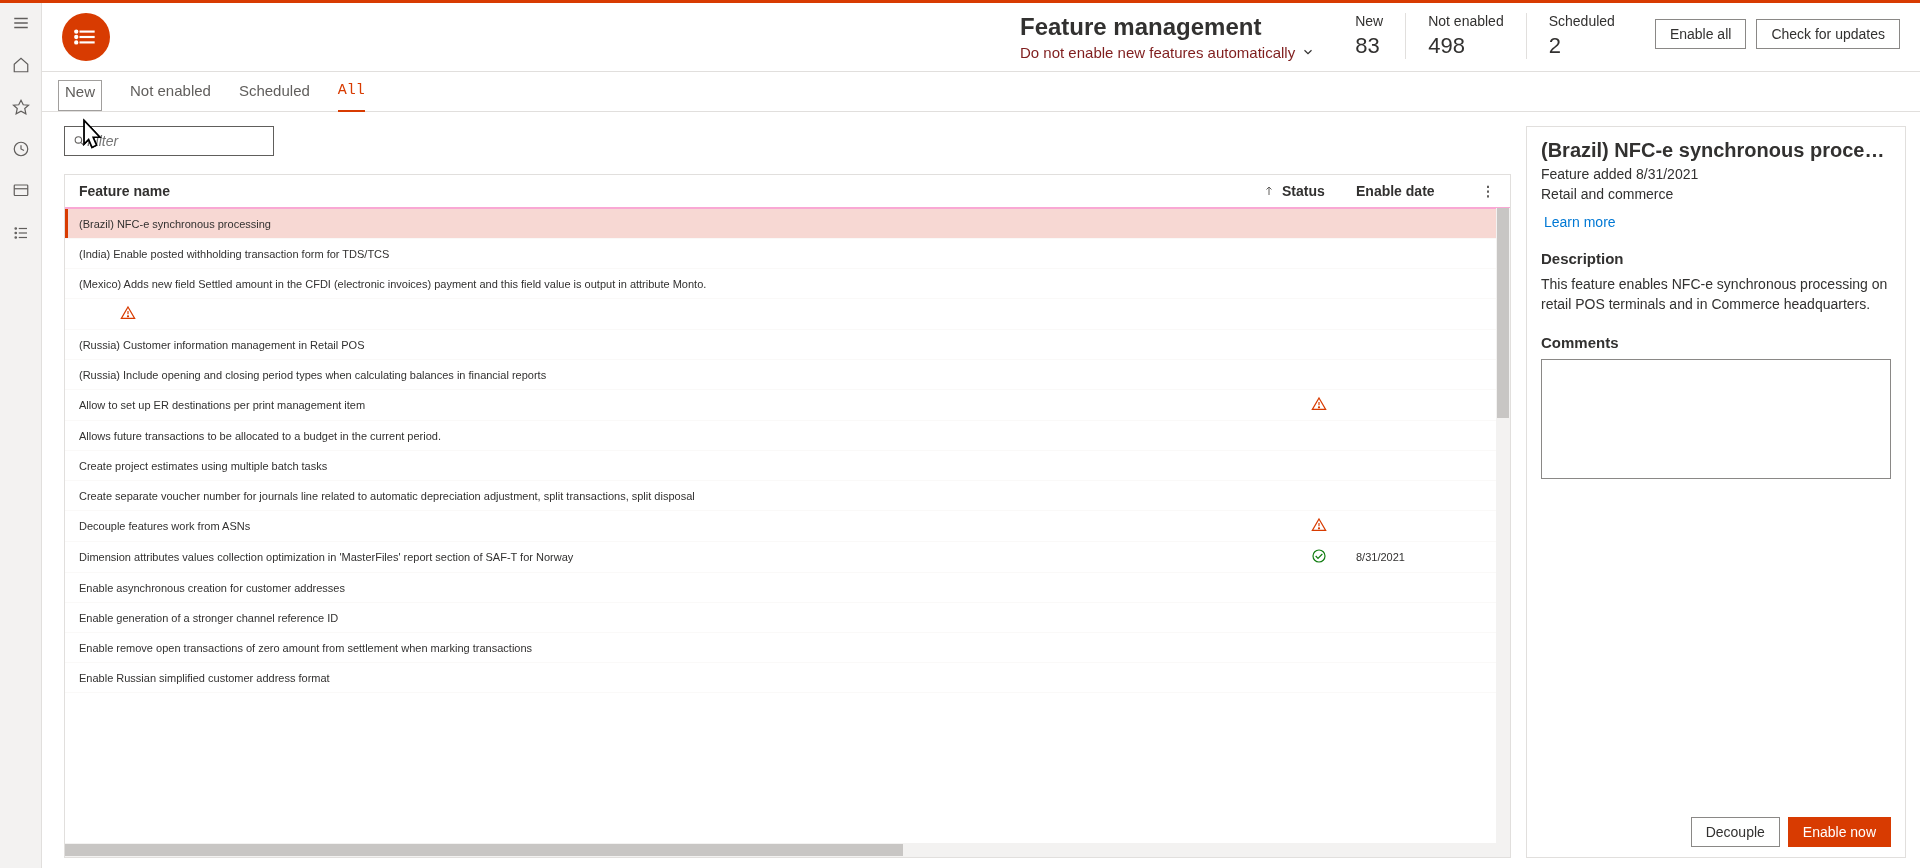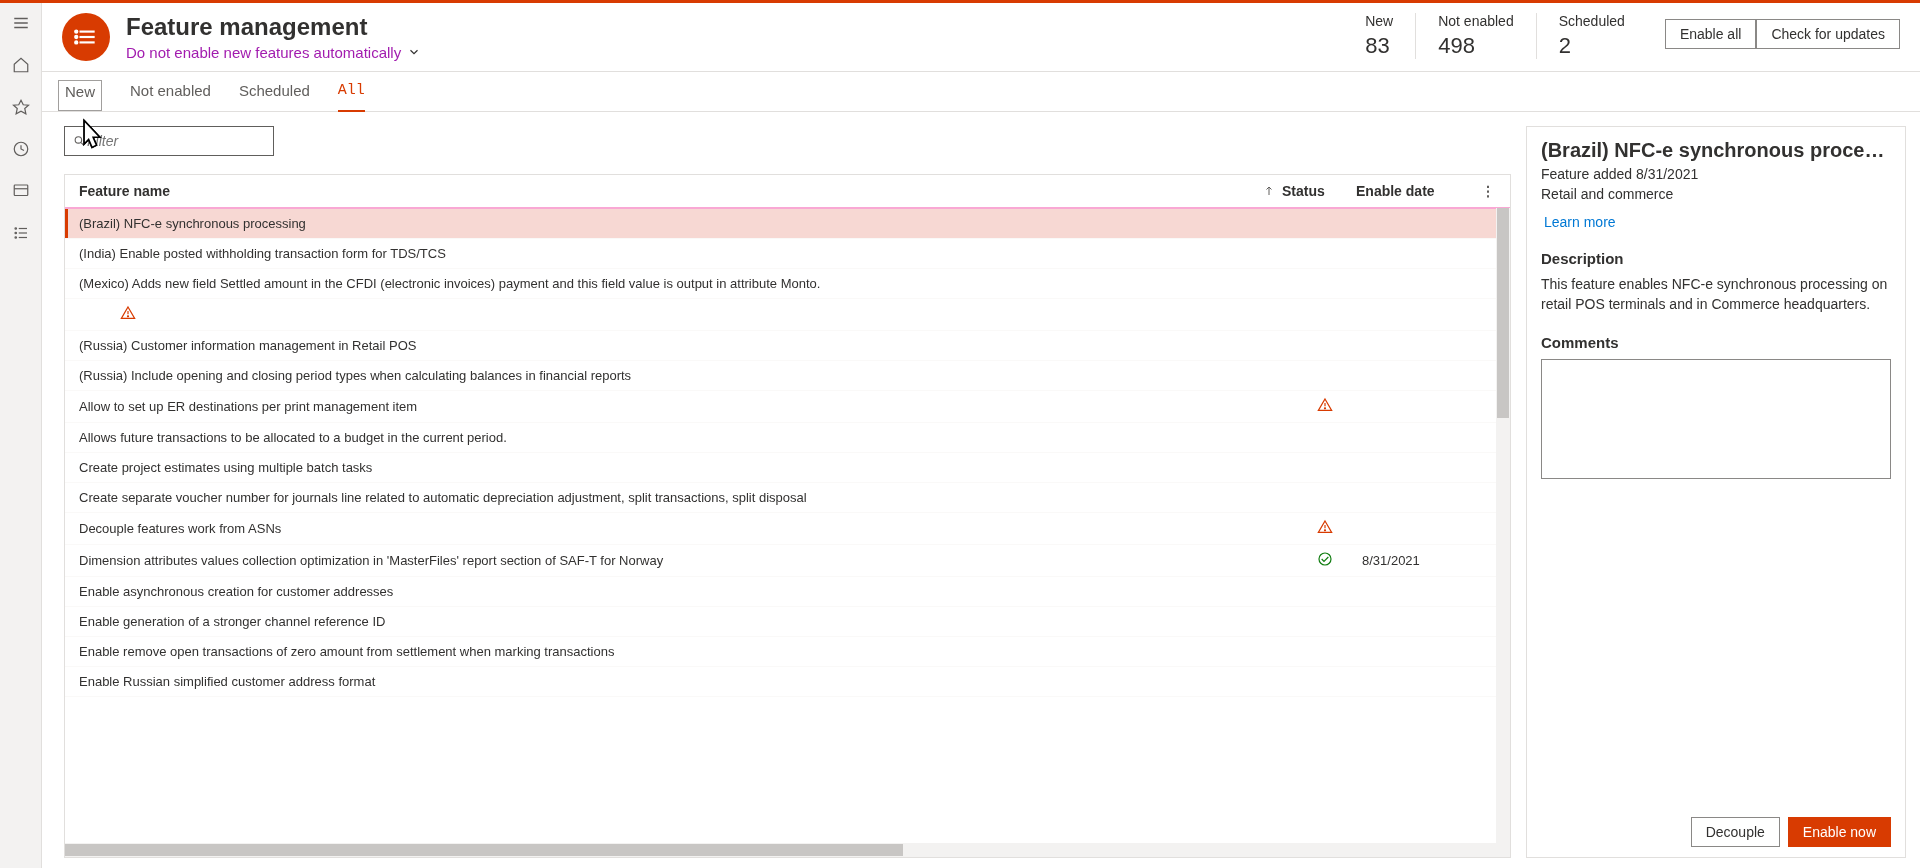--- a/index.html
+++ b/index.html
@@ -38,37 +38,37 @@
   .nav-rail svg { width:18px; height:18px; }
   
   .main { flex:1; display:flex; flex-direction:column; min-width:0;}
   .header {
     display:flex;
     align-items:flex-start;
     padding: 10px 20px 10px 20px;
     border-bottom:1px solid #e1dfdd;
     gap:18px;
   }
-  .header-left { display:flex; align-items:center; gap:16px; flex:1; }
+  .header-left { display:flex; align-items:center; gap:16px; flex:1;justify-content:space-between; }
   .title-icon {
     width:48px; height:48px; border-radius:50%;
     background:#d83b01;
     display:flex; align-items:center; justify-content:center;
     color:#fff;
   }
   .title-icon svg { width:26px; height:26px; }
   .title-block h1 { font-size:24px; font-weight:600; line-height:1.2; }
-  .subtitle-row { display:flex; align-items:center; gap:6px; color:#a21caf; font-size:15px; margin-top:2px;}
+  .subtitle-row { display:flex; align-items:center; gap:6px; color:#7f1d1d; font-size:15px; margin-top:2px;}
   .subtitle-row svg { width:14px; height:14px; }
   .stats { display:flex; align-items:flex-start; }
   .stat { padding: 0 22px; border-left:1px solid #e1dfdd; }
   .stat:first-child { border-left:none; }
   .stat-label { font-size:14px; color:#323130; }
   .stat-value { font-size:22px; font-weight:400; margin-top:4px; }
-  .header-actions { display:flex; gap:0; align-items:flex-start; padding-top:6px;}
+  .header-actions { display:flex; gap:10px; align-items:flex-start; padding-top:6px;}
   .btn-outline {
     background:#fff; border:1px solid #8a8886; color:#323130;
     padding:6px 14px; font-size:14px; cursor:pointer;
   }
   
   .tabs { display:flex; gap:28px; padding: 10px 22px 0 22px; border-bottom:1px solid #e1dfdd; }
   .tab { padding-bottom:10px; color:#605e5c; cursor:pointer; font-size:15px; position:relative; }
   .tab.active { color:#d83b01;font-family:Liberation Mono, monospace; }
   .tab.active::after { content:""; position:absolute; bottom:-1px; left:0; right:0; height:2px; background:#d83b01; }
   .tab.hover-rect { border:1px solid #a19f9d; padding:2px 6px 10px 6px; margin-top:-2px; margin-left:-6px;}
@@ -102,23 +102,23 @@
   }
   .col-name { flex:1 1 auto; padding-left:4px; display:flex; align-items:center; gap:10px;}
   .col-arrow { width:26px; display:flex; justify-content:center; color:#605e5c;}
   .col-arrow svg { width:12px; height:12px; }
   .col-status { width:74px; font-weight:700;}
   .col-date { width:120px; font-weight:600;}
   .col-menu { width:24px; text-align:center; color:#605e5c;}
   .tbody { flex:1; overflow-y:auto; overflow-x:hidden; position:relative;}
   .row {
     display:flex; align-items:center;
-    padding: 6px 4px 6px 0;
+    padding: 6px 10px 6px 0;
     border-bottom:1px solid #faf9f8;
-    font-size:13px;
+    font-size:11px;
     min-height:30px;
   }
   .row .cell-name { flex:1 1 auto; padding-left:14px; white-space:nowrap; overflow:hidden; text-overflow:ellipsis;}
   .row .cell-status { width:74px; display:flex; justify-content:center;}
   .row .cell-date { width:120px; }
   .row .cell-menu { width:24px;}
   .row.selected {
     background:#f7d8d3;
     position:relative;
   }

